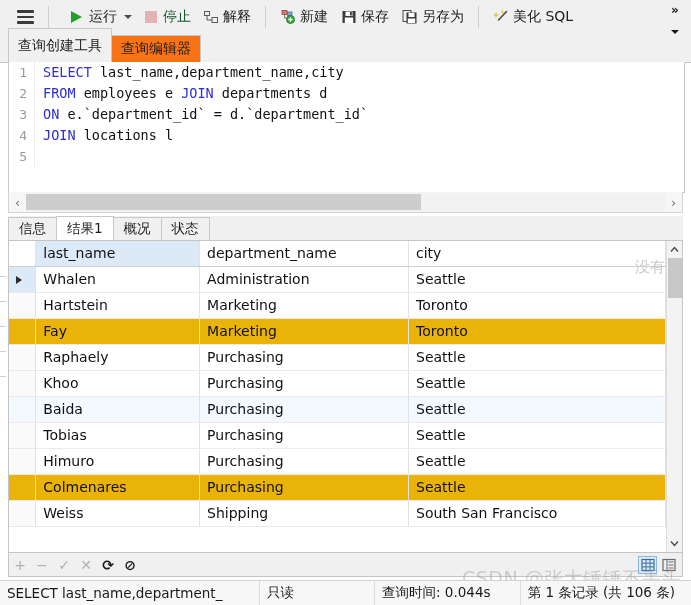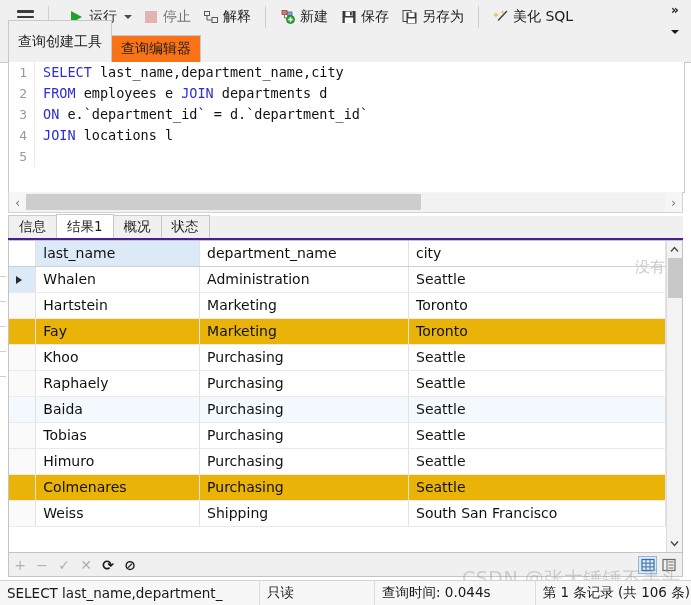--- a/index.html
+++ b/index.html
@@ -23,21 +23,21 @@
     justify-content:center;align-items:center;gap:3px;cursor:pointer;
     margin-left:12px;
   }
   .hamburger span{display:block;width:17px;height:2.5px;background:#3a3a3a;border-radius:1px;}
   .tb-sep{width:1px;height:22px;background:#cfcfcf;margin:0 10px;}
   .tb-btn{
     display:flex;align-items:center;gap:4px;height:26px;padding:0 4px;
     cursor:pointer;white-space:nowrap;
   }
   .tb-btn .lbl{font-size:14px;color:#1d1d1d;font-family:"DejaVu Sans",sans-serif;}
-  .tb-btn.disabled .lbl{color:#737373;}
+  .tb-btn.disabled .lbl{color:#14532d;}
   .caret-dn{
     width:0;height:0;border-left:4px solid transparent;border-right:4px solid transparent;
     border-top:4px solid #4a4a4a;margin-left:3px;cursor:pointer;
   }
   .ic{width:16px;height:16px;display:inline-block;position:relative;flex:0 0 16px;}
   .ic-play{
     width:0;height:0;border-left:11px solid #22a22a;
     border-top:6.5px solid transparent;border-bottom:6.5px solid transparent;
     margin-left:2px;
   }
@@ -51,21 +51,21 @@
   .chev-small{width:0;height:0;border-left:4px solid transparent;border-right:4px solid transparent;border-top:4px solid #1a1a1a;}
 
   
   .tabstrip{
     position:absolute;left:0;top:34px;width:691px;height:28px;
     background:#f0f0f0;border-bottom:1px solid #c8c8c8;
     display:flex;align-items:flex-end;
   }
   .tabstrip .tb-gap{width:8px;}
   .tab{
-    height:42px;padding:0 9px;display:flex;align-items:center;
+    height:34px;padding:0 9px;display:flex;align-items:center;
     font-size:14px;font-family:"DejaVu Sans",sans-serif;color:#1d1d1d;
     border:1px solid #c8c8c8;border-bottom:none;background:#f0f0f0;
     margin-right:-1px;cursor:pointer;box-sizing:border-box;
   }
   .tab.active{background:#f97316;height:27px;border-color:#c8c8c8;position:relative;z-index:3;}
 
   
   .editor{
     position:absolute;left:8px;top:62px;width:675px;height:130px;
     background:#ffffff;border:1px solid #c8c8c8;border-top:none;
@@ -92,21 +92,21 @@
   .hs-arrow{
     width:17px;height:19px;display:flex;align-items:center;justify-content:center;
     color:#777;font-size:13px;cursor:pointer;font-family:"DejaVu Sans",sans-serif;
   }
   .hs-track{flex:1;height:19px;position:relative;background:#f2f2f2;}
   .hs-thumb{position:absolute;left:0;top:1px;width:395px;height:16px;background:#cdcdcd;cursor:pointer;}
 
   
   .restabs{
     position:absolute;left:8px;top:216px;width:675px;height:25px;
-    display:flex;align-items:flex-end;border-bottom:3px solid #4c1d95;
+    display:flex;align-items:flex-end;border-bottom:1px solid #4c1d95;
     background:#f0f0f0;box-sizing:border-box;
   }
   .rtab{
     height:23px;padding:0 10px;display:flex;align-items:center;
     font-size:13.5px;font-family:"DejaVu Sans",sans-serif;color:#1d1d1d;
     border:1px solid #c8c8c8;border-bottom:none;background:#f0f0f0;
     margin-right:-1px;cursor:pointer;box-sizing:border-box;
   }
   .rtab.active{background:#ffffff;height:24px;position:relative;z-index:3;}
 
@@ -180,21 +180,21 @@
     display:flex;align-items:center;box-sizing:border-box;
   }
   .sb-cell{
     height:24px;display:flex;align-items:center;padding:0 7px;
     font-size:13.5px;font-family:"DejaVu Sans",sans-serif;color:#1a1a1a;
     border-right:1px solid #dcdcdc;white-space:nowrap;overflow:hidden;
   }
   .sb-sql{width:245px;}
   .sb-ro{width:100px;}
   .sb-time{flex:1;}
-  .sb-rec{border-right:none;padding-right:1px;}
+  .sb-rec{border-right:none;padding-right:16px;}
 
   
   .rightsliver{
     position:absolute;left:683px;top:240px;width:8px;height:340px;
     background:#ffffff;
   }
   .placeholder-cn{
     position:absolute;left:635px;top:258px;
     font-size:15px;color:#c9c9c9;font-family:"DejaVu Sans",sans-serif;
     white-space:nowrap;pointer-events:none;
@@ -396,27 +396,27 @@
             <td>Toronto</td>
           </tr>
           <tr class="tint2">
             <td class="gut"></td>
             <td>Fay</td>
             <td>Marketing</td>
             <td>Toronto</td>
           </tr>
           <tr>
             <td class="gut"></td>
+            <td>Raphaely</td>
+            <td>Purchasing</td>
+            <td>Seattle</td>
+          </tr>
+          <tr>
+            <td class="gut"></td>
             <td>Khoo</td>
-            <td>Purchasing</td>
-            <td>Seattle</td>
-          </tr>
-          <tr>
-            <td class="gut"></td>
-            <td>Raphaely</td>
             <td>Purchasing</td>
             <td>Seattle</td>
           </tr>
           <tr class="tint">
             <td class="gut"></td>
             <td>Baida</td>
             <td>Purchasing</td>
             <td>Seattle</td>
           </tr>
           <tr>

